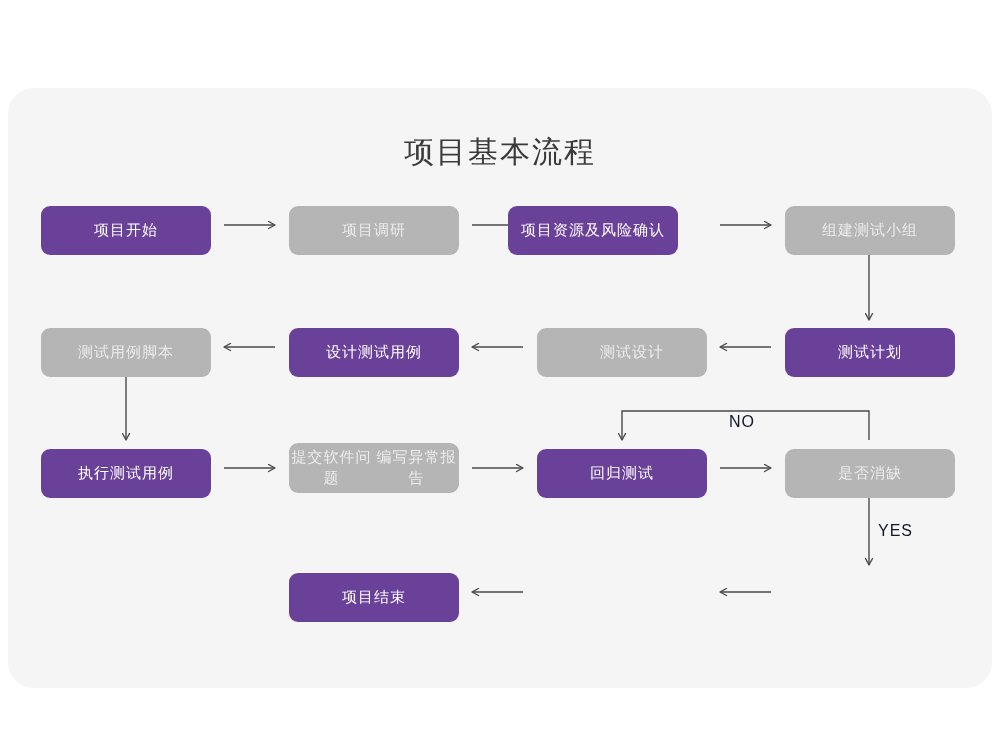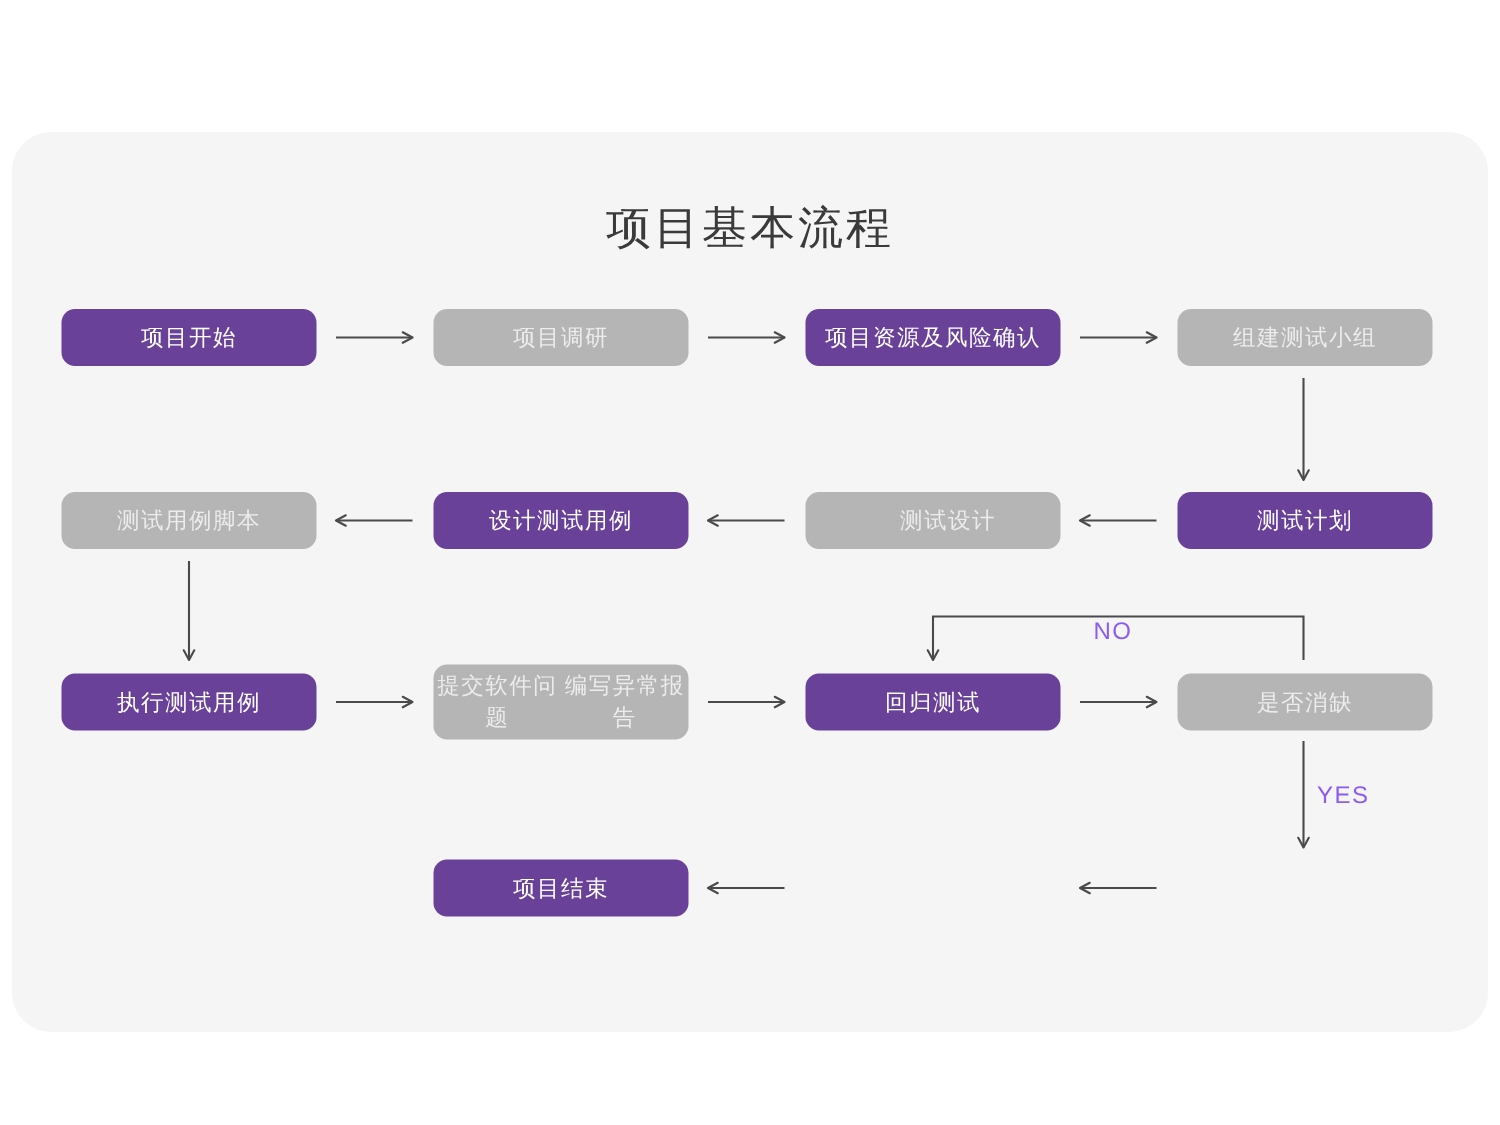--- a/index.html
+++ b/index.html
@@ -40,21 +40,21 @@
     letter-spacing: 2px;
     color: #3a3a3a;
     font-family: "DejaVu Sans", "Liberation Sans", sans-serif;
     font-weight: 400;
   }
 
   
   .node {
     position: absolute;
     width: 170px;
-    height: 38px;
+    height: 49px;
     border-radius: 9px;
     display: flex;
     align-items: center;
     justify-content: center;
     text-align: center;
     font-size: 15px;
     letter-spacing: 1px;
     line-height: 19px;
     box-sizing: border-box;
     font-family: "DejaVu Sans", "Liberation Sans", sans-serif;
@@ -79,21 +79,21 @@
     left: 0;
     top: 0;
     width: 1000px;
     height: 750px;
     pointer-events: none;
   }
 
   .edge-label {
     position: absolute;
     font-size: 16px;
-    color: #8b5cf6;
+    color: #0f172a;
     letter-spacing: 1px;
     font-family: "Liberation Sans", sans-serif;
   }
 </style>
 </head>
 <body>
 
 <div id="canvas">
 
   <div id="panel"></div>
@@ -135,21 +135,21 @@
 
   <div class="edge-label" style="left:729px; top:413px;">NO</div>
   <div class="edge-label" style="left:878px; top:522px;">YES</div>
 
   <div class="node purple" style="left:41px;  top:206px;">
       <span>项目开始</span>
     </div>
   <div class="node gray" style="left:289px; top:206px;">
       <span>项目调研</span>
     </div>
-  <div class="node purple" style="left:537px; top:206px;">
+  <div class="node purple" style="left:508px; top:206px;">
       <span>项目资源及风险确认</span>
     </div>
   <div class="node gray" style="left:785px; top:206px;">
       <span>组建测试小组</span>
     </div>
 
   <div class="node gray" style="left:41px;  top:328px;">
       <span>测试用例脚本</span>
     </div>
   <div class="node purple" style="left:289px; top:328px;">

